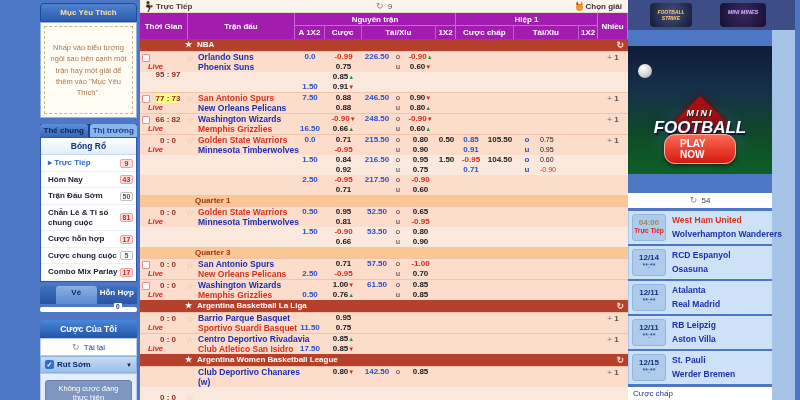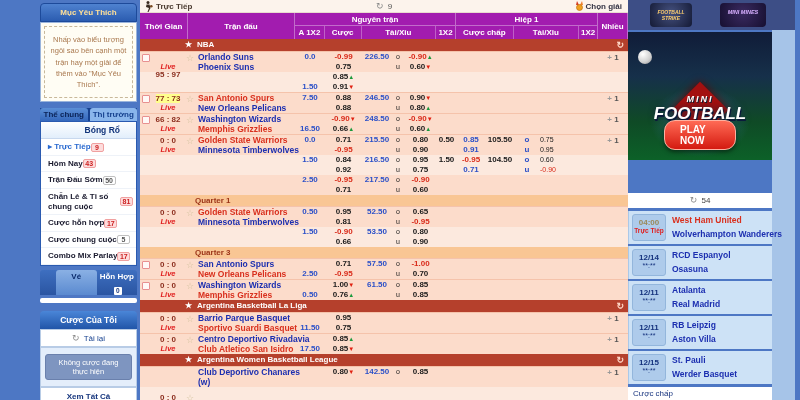--- a/index.html
+++ b/index.html
@@ -4,36 +4,36 @@
 <style>
   * { margin:0; padding:0; box-sizing:border-box; }
   html,body { width:800px; height:400px; overflow:hidden; }
   body { background:#4d77c4; font-family:"Liberation Sans", sans-serif; position:relative; }
 
   
   #left { position:absolute; left:40px; top:3px; width:97px; }
   .fav-hd { background:linear-gradient(#4f82d0,#2b5cb0); border:1px solid #1d4a9a; border-radius:4px 4px 0 0;
             color:#ffe098; font-size:8px; font-weight:bold; text-align:center; padding:4px 0; }
   .fav-box { background:#fffdf4; border:1px solid #9ab4dc; padding:3px; }
-  .fav-inner { border:1px dashed #c8b89a; color:#a9784e; font-size:7.5px; text-align:center; padding:7px 2px; line-height:1.5; }
+  .fav-inner { border:1px dashed #c8b89a; color:#a9784e; font-size:7.5px; text-align:center; padding:15px 2px; line-height:1.5; }
   .sptabs { display:flex; background:#16418f; margin-top:6px; height:13px; }
   .sptab { flex:1; font-size:8px; font-weight:bold; text-align:center; line-height:13px; }
   .sptab.on { background:linear-gradient(#5b8fd6,#3568bc); color:#0a2256; border-radius:3px 3px 0 0; }
   .sptab.off { background:#8ab6ec; color:#16418f; border-radius:3px 3px 0 0; margin-left:2px; }
   .panel { background:#fff; border:1px solid #2a5ab0; }
-  .sport-hd { text-align:right; font-size:8.5px; font-weight:bold; color:#10337a;
+  .sport-hd { text-align:center; font-size:8.5px; font-weight:bold; color:#10337a;
               background:linear-gradient(#fdfeff,#e2eefb); padding:3px 16px; border-bottom:1px solid #c8d8ee; }
-  .mitem { display:flex; align-items:center; justify-content:flex-start; padding:3px 3px 3px 7px;
+  .mitem { display:flex; align-items:center; justify-content:space-between; padding:3px 3px 3px 7px;
            font-size:8px; font-weight:bold; color:#1a1a2e; border-bottom:1px solid #eef2f8; }
   .mitem .lbl { line-height:1.2; }
   .mitem.hl { color:#2a6ad0; }
   .badge { min-width:13px; padding:0 1px; text-align:center; font-size:7px; font-weight:bold; border-radius:2px; }
   .badge.pink { background:#fddcdc; border:1px solid #f0a0a0; color:#cc2222; }
   .badge.white { background:#fff; border:1px solid #c0c0c0; color:#555; }
-  .ticktabs { display:flex; margin-top:4px; height:25px; background:linear-gradient(#3e6fc0,#2a55a2); border-radius:3px 3px 0 0;padding-left:16px; }
+  .ticktabs { display:flex; margin-top:4px; height:18px; background:linear-gradient(#3e6fc0,#2a55a2); border-radius:3px 3px 0 0;padding-left:16px; }
   .ticktab { flex:1; font-size:8px; font-weight:bold; text-align:center; line-height:14px; }
   .ticktab.on { background:linear-gradient(#8ab0e4,#5a8ad0); color:#0a2a6a; border-radius:3px 3px 0 0; }
   .ticktab.off { color:#fff; }
   .tbadge { display:inline-block; background:#fff; color:#16367e; font-size:6.5px; width:8px; height:8px; line-height:8px; border-radius:1px; margin-left:2px; }
   .wstrip { background:#fff; height:5px; margin-top:3px; border-radius:2px; }
   .mybets { margin-top:8px; }
   .mb-hd { background:linear-gradient(#4a86d8,#2155a8); color:#fff; font-size:8.5px; font-weight:bold;
            text-align:center; padding:4px 0; border-radius:4px 4px 0 0; }
   .mb-reload { background:#fff; color:#16418f; font-size:8px; text-align:center; padding:3px 0; border:1px solid #b8cce6; }
   .mb-ruts { display:flex; align-items:center; background:linear-gradient(#c6dcf4,#9cc0ea); padding:3px 4px;
@@ -72,35 +72,35 @@
   .sp-l { width:155px; } .sp-r { width:30px; }
   .oc { text-align:center; white-space:nowrap; }
   .c0{width:30px}.c1{width:37px}.c2{width:30px}.c3{width:12px}.c4{width:33px}.c5{width:19px}
   .c6{width:30px}.c7{width:28px}.c8{width:26px}.c9{width:12px}
   .vline { color:#2b50c8; font-weight:bold; } .vmark { color:#8a8a8a; font-weight:normal; font-size:7px; }
   .neg { color:#d92b1a; } .pos { color:#1a1a1a; }
   .up { color:#1a9a3c; font-size:6px; } .down { color:#e02010; font-size:6px; }
   .ovl-cb { position:absolute; left:2px; top:2px; width:8px; height:8px; border:1px solid #e89090; background:#fff8f6; border-radius:1px; }
   .score { position:absolute; left:8px; width:40px; text-align:center; font-size:8px; font-weight:bold; color:#8c2e1e; top:1px; }
   .score .fl { background:#ffff8c; }
-  .livelb { position:absolute; left:8px; width:40px; text-align:center; font-size:7.5px; font-style:italic; font-weight:bold; color:#e02020; top:10px; }
+  .livelb { position:absolute; left:8px; width:40px; font-size:7.5px; font-style:italic; font-weight:bold; color:#e02020; top:10px; }
   .mstar { position:absolute; left:46px; top:1px; color:#d4c4a0; font-size:9px; }
   .teams { position:absolute; left:58px; top:0; font-size:8.5px; font-weight:bold; line-height:10px; white-space:nowrap; }
   .t-b { color:#1c2fb0; } .t-r { color:#d9301e; }
   .more { position:absolute; right:2px; top:1px; width:26px; text-align:center; font-size:8px; color:#555; font-weight:bold; }
   .more .pl { color:#999; }
 
   
   #rtop { position:absolute; left:628px; top:0; width:167px; height:30px; background:#3d4e86; display:flex; align-items:center; }
   .thumb { border-radius:4px; text-align:center; font-weight:bold; overflow:hidden; }
   .thumb1 { margin-left:22px; width:42px; height:24px; background:radial-gradient(circle at 50% 40%, #44507e, #141a35); color:#ffcf6e; font-size:5px; line-height:1.2; padding-top:6px; font-style:italic; }
   .thumb2 { margin-left:28px; width:46px; height:24px; background:radial-gradient(circle at 50% 40%, #3a2a60, #160f30); color:#d8b0ff; font-size:5.5px; line-height:1.2; padding-top:6px; font-style:italic; }
   #gutter { position:absolute; left:772px; top:30px; width:23px; height:370px; background:#a6c4e8; }
   #redge { position:absolute; left:795px; top:0; width:5px; height:400px; background:#4d77c4; }
-  #ad { position:absolute; left:628px; top:32px; width:144px; height:128px; overflow:hidden;
+  #ad { position:absolute; left:628px; top:46px; width:144px; height:128px; overflow:hidden;
         background:linear-gradient(180deg,#101c38 0%,#16304a 35%,#0f4a26 70%,#0c6128 100%); }
   #ad .glow { position:absolute; left:22px; top:55px; width:100px; height:70px; background:radial-gradient(closest-side, rgba(90,140,255,.45), rgba(0,0,0,0)); }
   #ad .burst { position:absolute; left:52px; top:58px; width:40px; height:40px; background:#a31010; transform:rotate(45deg); box-shadow:0 0 8px #600; }
   #ad .ball { position:absolute; left:10px; top:18px; width:14px; height:14px; border-radius:50%;
               background:radial-gradient(circle at 35% 30%, #fff, #cfcfcf 60%, #888); }
   .adtxt { position:absolute; left:0; width:100%; text-align:center; font-style:italic; font-weight:bold; color:#fff; }
   .ad1 { top:62px; font-size:9px; letter-spacing:2px; text-shadow:1px 1px 0 #123; }
   .ad2 { top:72px; font-size:17px; text-shadow:1px 2px 0 #0a1a3a, 0 0 6px #123; }
   .ad3 { top:90px; font-size:15px; color:#ffd24a; text-shadow:1px 2px 0 #5a1a08, 0 0 6px #310; }
   .playnow { position:absolute; left:50%; transform:translateX(-50%); bottom:10px; background:linear-gradient(#ff6a55,#d41a10);
@@ -162,20 +162,25 @@
       </div>
   </div>
   <div class="ticktabs">
     <div class="ticktab on">Vé</div>
     <div class="ticktab off"><span>Hỗn Hợp</span><span class="tbadge">0</span></div>
   </div>
   <div class="wstrip"></div>
   <div class="mybets">
     <div class="mb-hd">Cược Của Tôi</div>
     <div class="mb-reload"><span class="ricon">↻</span> <span>Tải lại</span></div>
+    <div class="mb-ruts">
+      <span class="cbx-blue">✓</span>
+      <span>Rút Sớm</span>
+      <span class="mb-arrow">▼</span>
+    </div>
     <div class="mb-body">
       <span class="mb-btn">Không cược đang thực hiện</span>
     </div>
     <div class="mb-all">Xem Tất Cả</div>
   </div>
 </div>
 
 <div id="main">
   <div class="topbar">
     <svg width="9" height="11" viewBox="0 0 9 11" style="margin-left:4px">
@@ -815,17 +820,17 @@
         <div class="t-b">Aston Villa</div>
       </div>
     </div>
     <div class="rrow">
       <div class="tbox">
         <div class="d1">12/15</div>
         <div class="d2">**:**</div>
       </div>
       <div class="rteams">
         <div class="t-b">St. Pauli</div>
-        <div class="t-b">Werder Basquet</div>
+        <div class="t-b">Werder Bremen</div>
       </div>
     </div>
   </div>
 <div id="rfoot">Cược chấp</div>
 
 </body></html>

